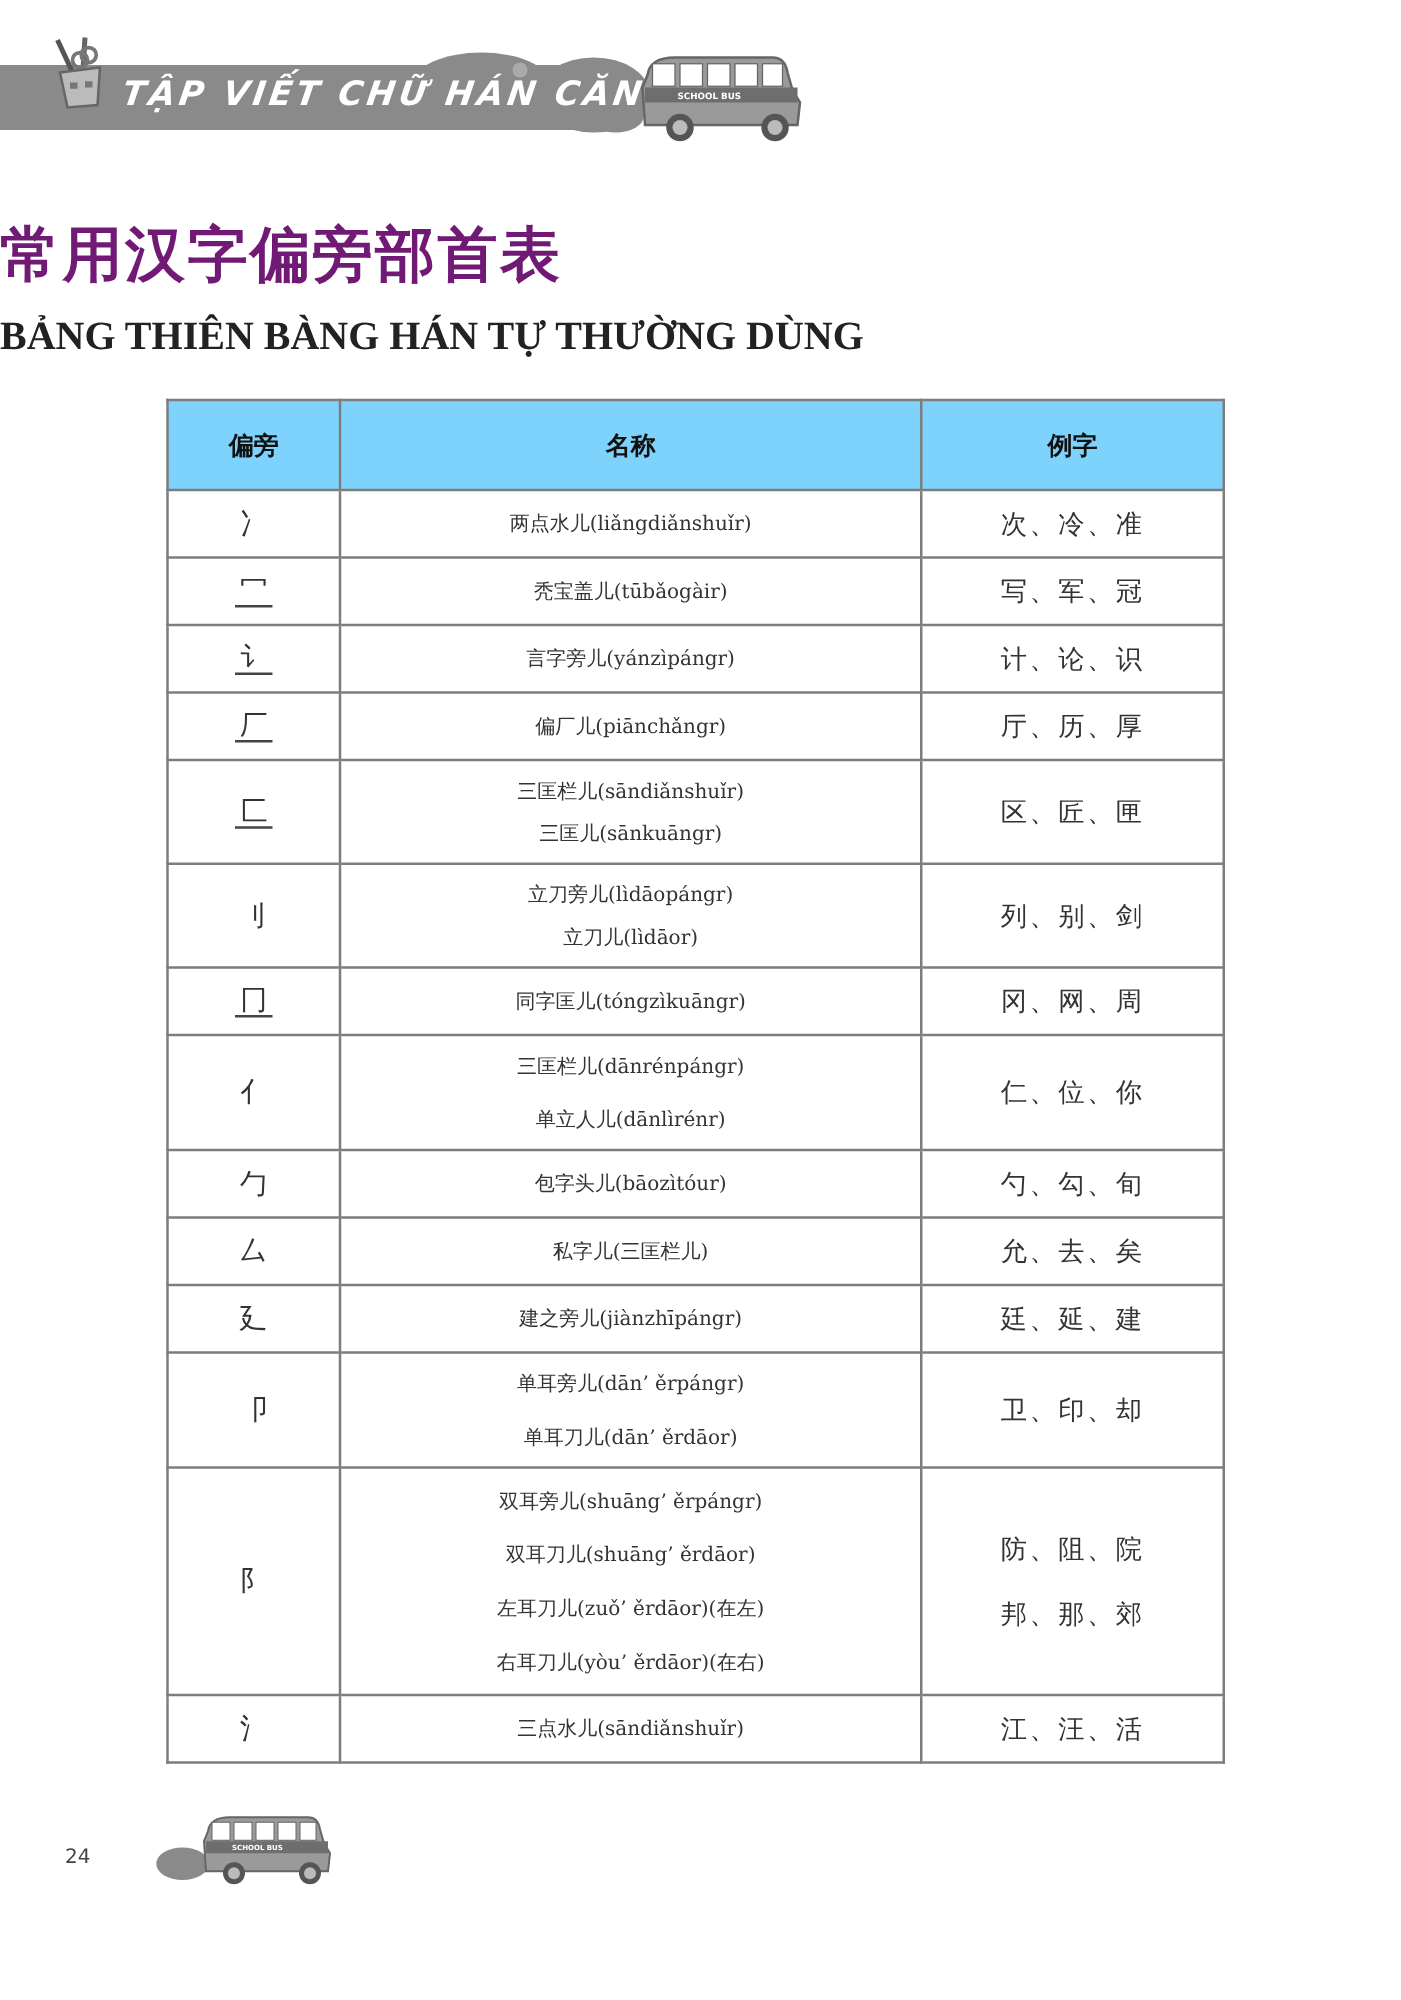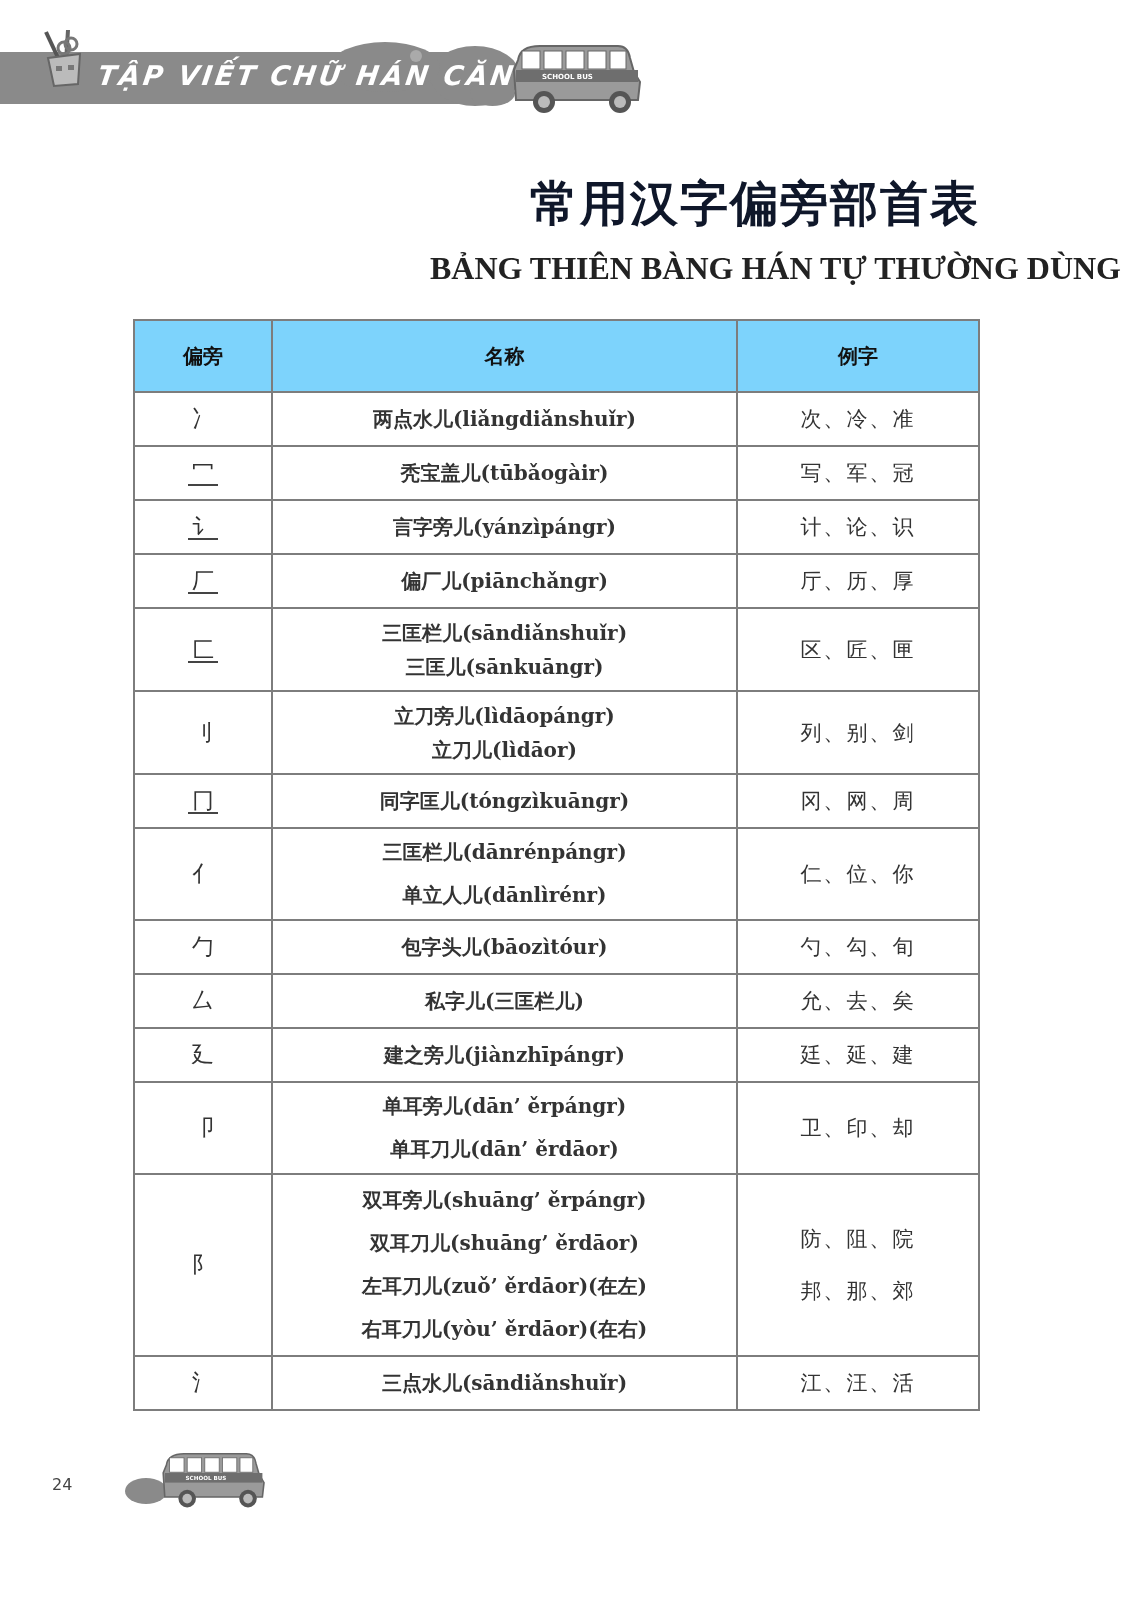--- a/index.html
+++ b/index.html
@@ -17,47 +17,47 @@
   .banner-title {
     position: absolute; left: 98px; top: 60px; font-size: 27px; font-style: italic;
     font-weight: bold; color: #ffffff; letter-spacing: 3px;
     font-family: "DejaVu Sans", "Liberation Sans", sans-serif;
     transform: skewX(-8deg); text-transform: uppercase;
   }
   .pencil-cup { position: absolute; left: 38px; top: 28px; width: 50px; height: 60px; }
   .bus { position: absolute; }
   
   .title-cn {
-    position: absolute; left: 0; width: 980px; top: 172px; text-align: right;
-    font-size: 48px; font-weight: bold; letter-spacing: 2px; color: #0f172a;
+    position: absolute; left: 0; width: 980px; top: 172px; text-align: left;
+    font-size: 48px; font-weight: bold; letter-spacing: 2px; color: #701a75;
     font-family: "DejaVu Sans", "Liberation Sans", sans-serif;
   }
   .title-vn {
-    position: absolute; left: 0; width: 1121px; top: 250px; text-align: right;
+    position: absolute; left: 0; width: 1121px; top: 250px; text-align: left;
     font-size: 32px; font-weight: bold; color: #222;
     font-family: "Liberation Serif", "DejaVu Serif", serif;
   }
   
   table.radicals {
     position: absolute; left: 133px; top: 319px; width: 845px;
     border-collapse: collapse; table-layout: fixed;
   }
   table.radicals th, table.radicals td {
     border: 2px solid #7d7d7d; text-align: center; vertical-align: middle;
     padding: 0; color: #333;
   }
   table.radicals thead th {
     background: #7dd3fc; height: 70px; font-size: 20px; font-weight: bold; color: #111;
     font-family: "DejaVu Sans", "Liberation Sans", sans-serif;
   }
   col.c1 { width: 138px; } col.c2 { width: 465px; } col.c3 { width: 242px; }
   td.radical { font-size: 22px; }
   td.radical span.r { display: inline-block; padding: 0 4px; }
   td.radical span.r.ul { border-bottom: 2px solid #444; line-height: 22px; }
-  td.names { font-size: 20px; line-height: 34px; font-weight: bold; }
+  td.names { font-size: 16px; line-height: 34px; }
   td.names.tall { line-height: 43px; }
   td.examples { font-size: 21px; letter-spacing: 2px; line-height: 52px; margin-left: 28px; }
   
   .page-num {
     position: absolute; left: 52px; top: 1475px; font-size: 16px; font-weight: normal;
     color: #444; font-family: "DejaVu Sans", "Liberation Sans", sans-serif;
   }
 </style>
 </head>
 <body>

